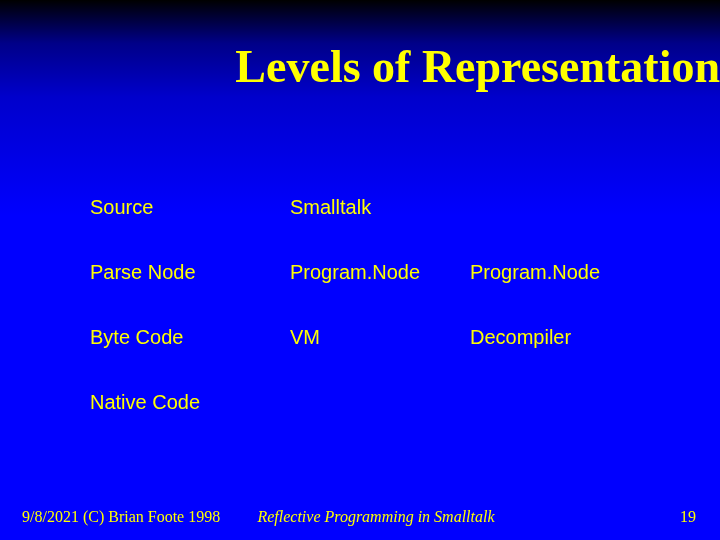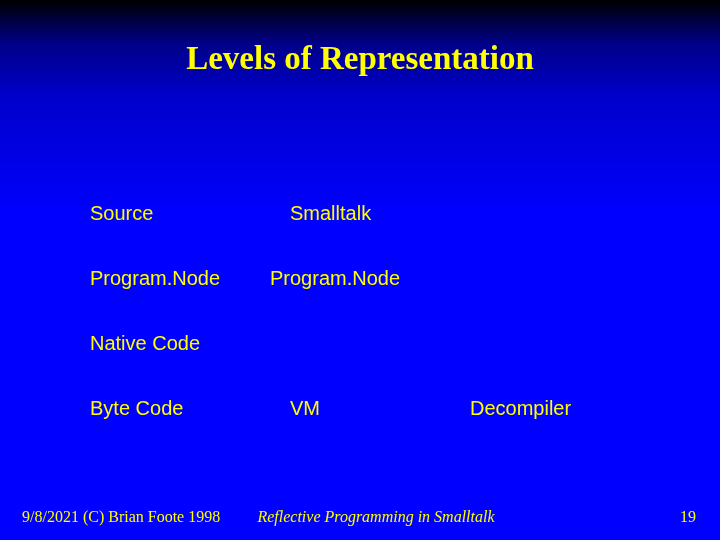--- a/index.html
+++ b/index.html
@@ -16,29 +16,29 @@
     position: relative;
     box-sizing: border-box;
     font-family: Arial, Helvetica, sans-serif;
     color: #ffff00;
   }
   .title {
     position: absolute;
     top: 40px;
     left: 0;
     right: 0;
-    text-align: center;
-    font-size: 33px;
+    text-align: right;
+    font-size: 46px;
     font-weight: bold;
     font-family: "Times New Roman", Times, serif;
     color: #ffff00;
   }
   .table {
     position: absolute;
-    top: 202px;
+    top: 196px;
     left: 90px;
     right: 60px;
   }
   .row {
     display: flex;
     flex-direction: row;
     margin-bottom: 42px;
   }
   .cell {
     font-size: 20px;
@@ -83,32 +83,33 @@
 
   <div class="title">Levels of Representation</div>
 
   <div class="table">
     <div class="row">
       <div class="cell col1">Source</div>
       <div class="cell col2">Smalltalk</div>
       <div class="cell col3"></div>
     </div>
     <div class="row">
+      <div class="cell col1">Parse Node</div>
       <div class="cell col2">Program.Node</div>
       <div class="cell col3">Program.Node</div>
+    </div>
+    <div class="row">
+      <div class="cell col1">Byte Code</div>
+      <div class="cell col2">VM</div>
+      <div class="cell col3">Decompiler</div>
     </div>
     <div class="row">
       <div class="cell col1">Native Code</div>
       <div class="cell col2"></div>
       <div class="cell col3"></div>
-    </div>
-    <div class="row">
-      <div class="cell col1">Byte Code</div>
-      <div class="cell col2">VM</div>
-      <div class="cell col3">Decompiler</div>
     </div>
   </div>
 
   <div class="footer">
     <div class="footer-left">9/8/2021 (C) Brian Foote 1998</div>
     <div class="footer-center">Reflective Programming in Smalltalk</div>
     <div class="footer-right">19</div>
   </div>
 
 </div>

